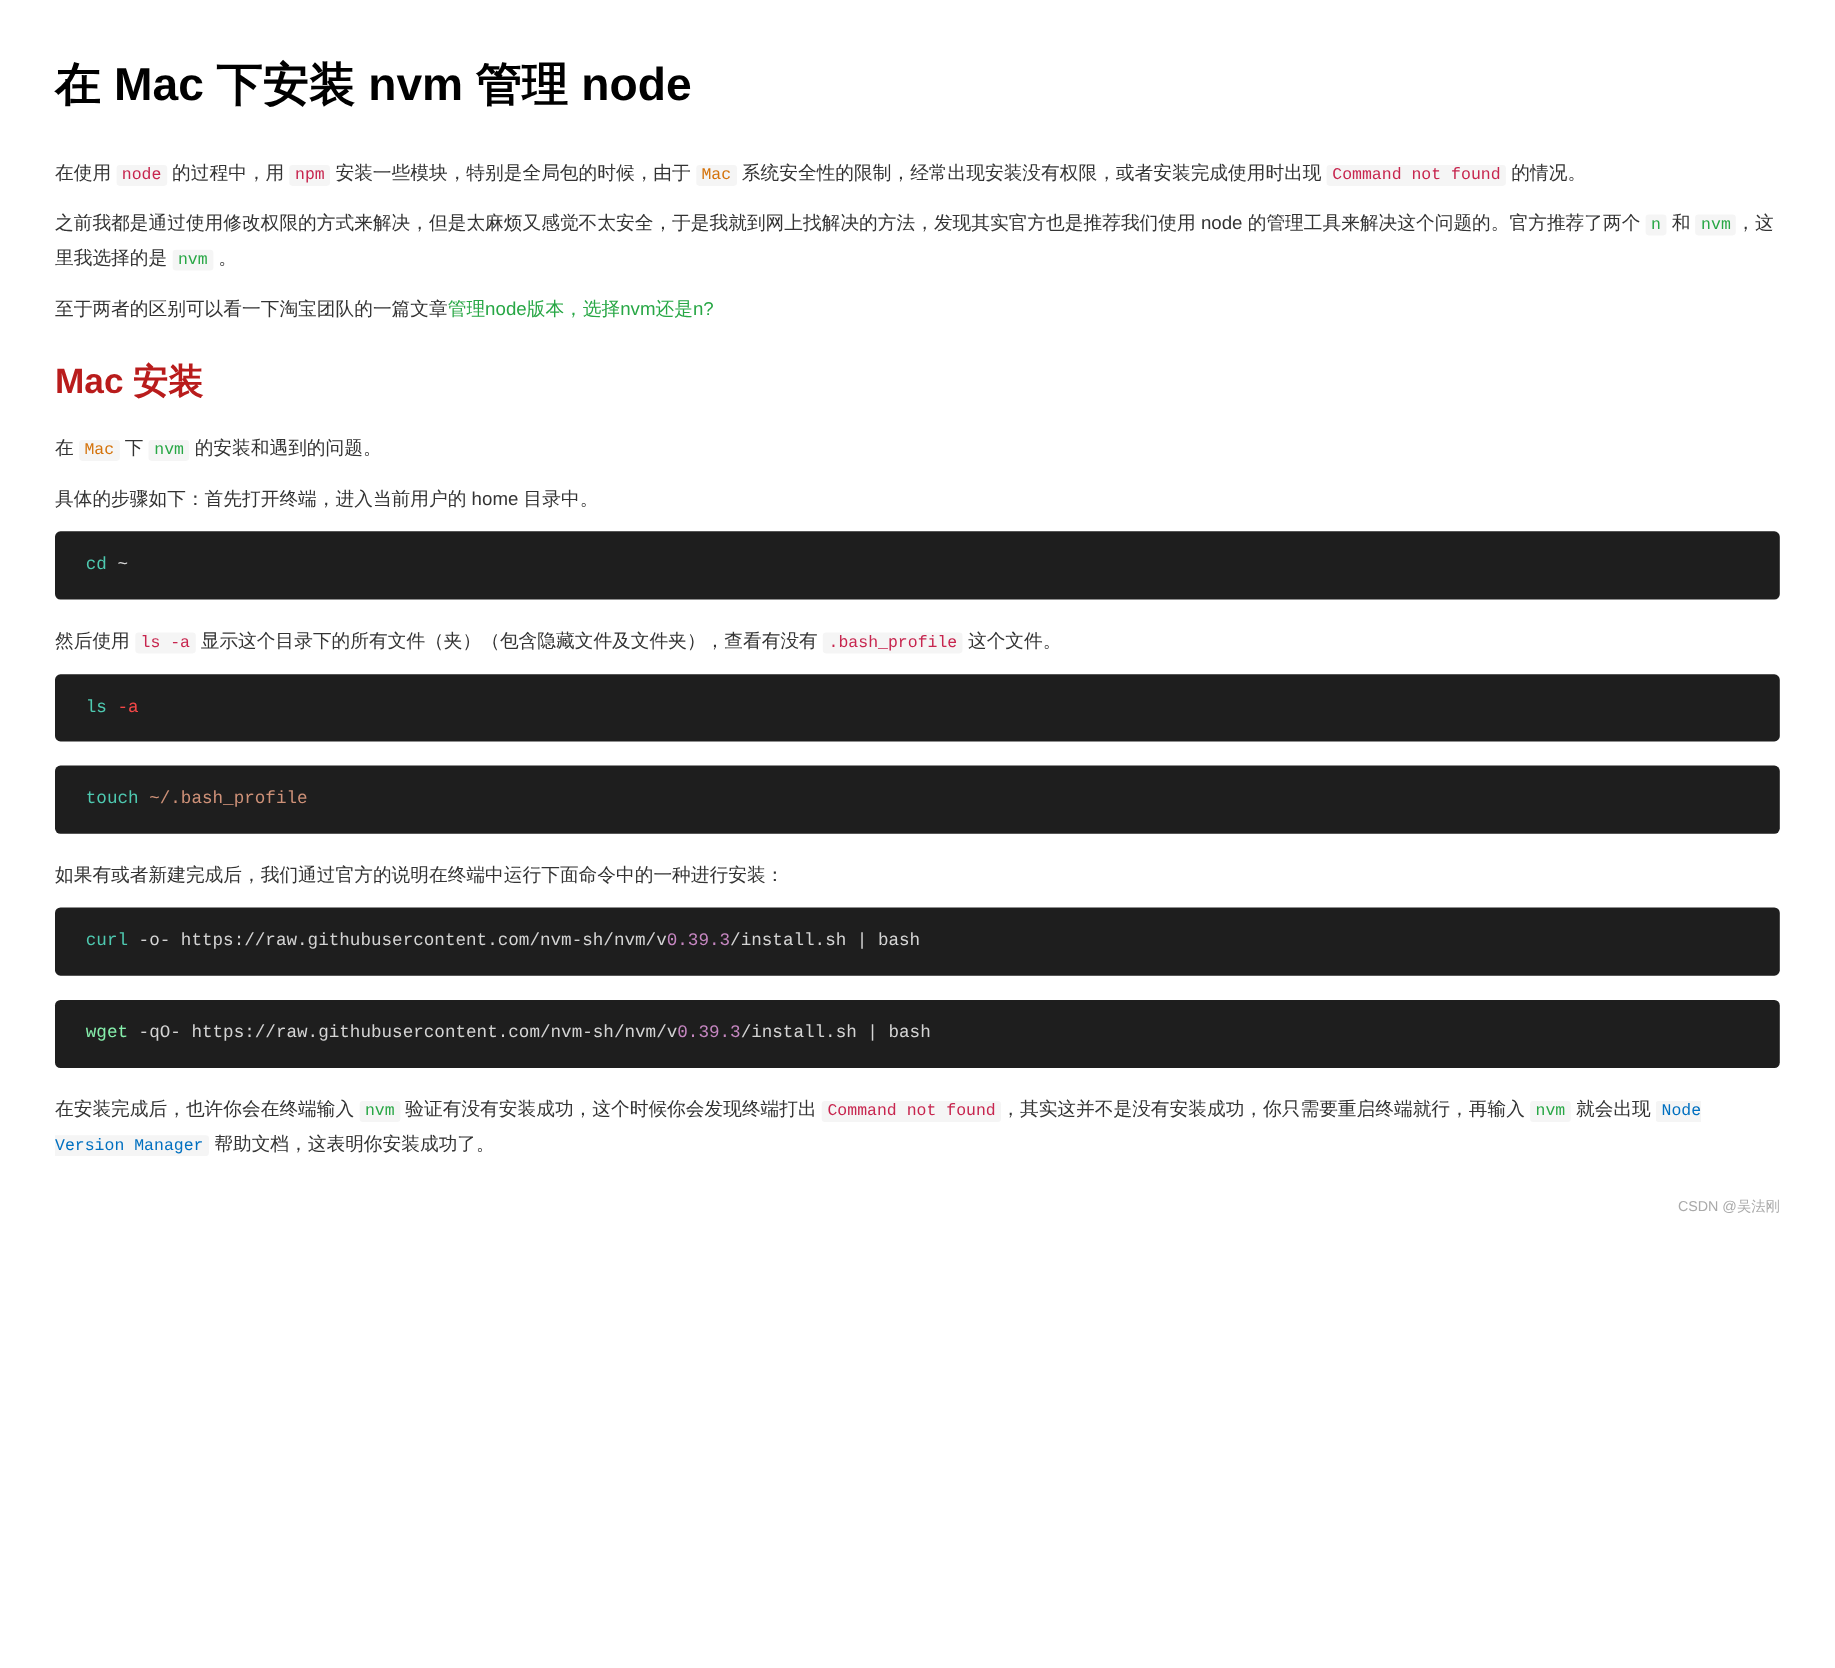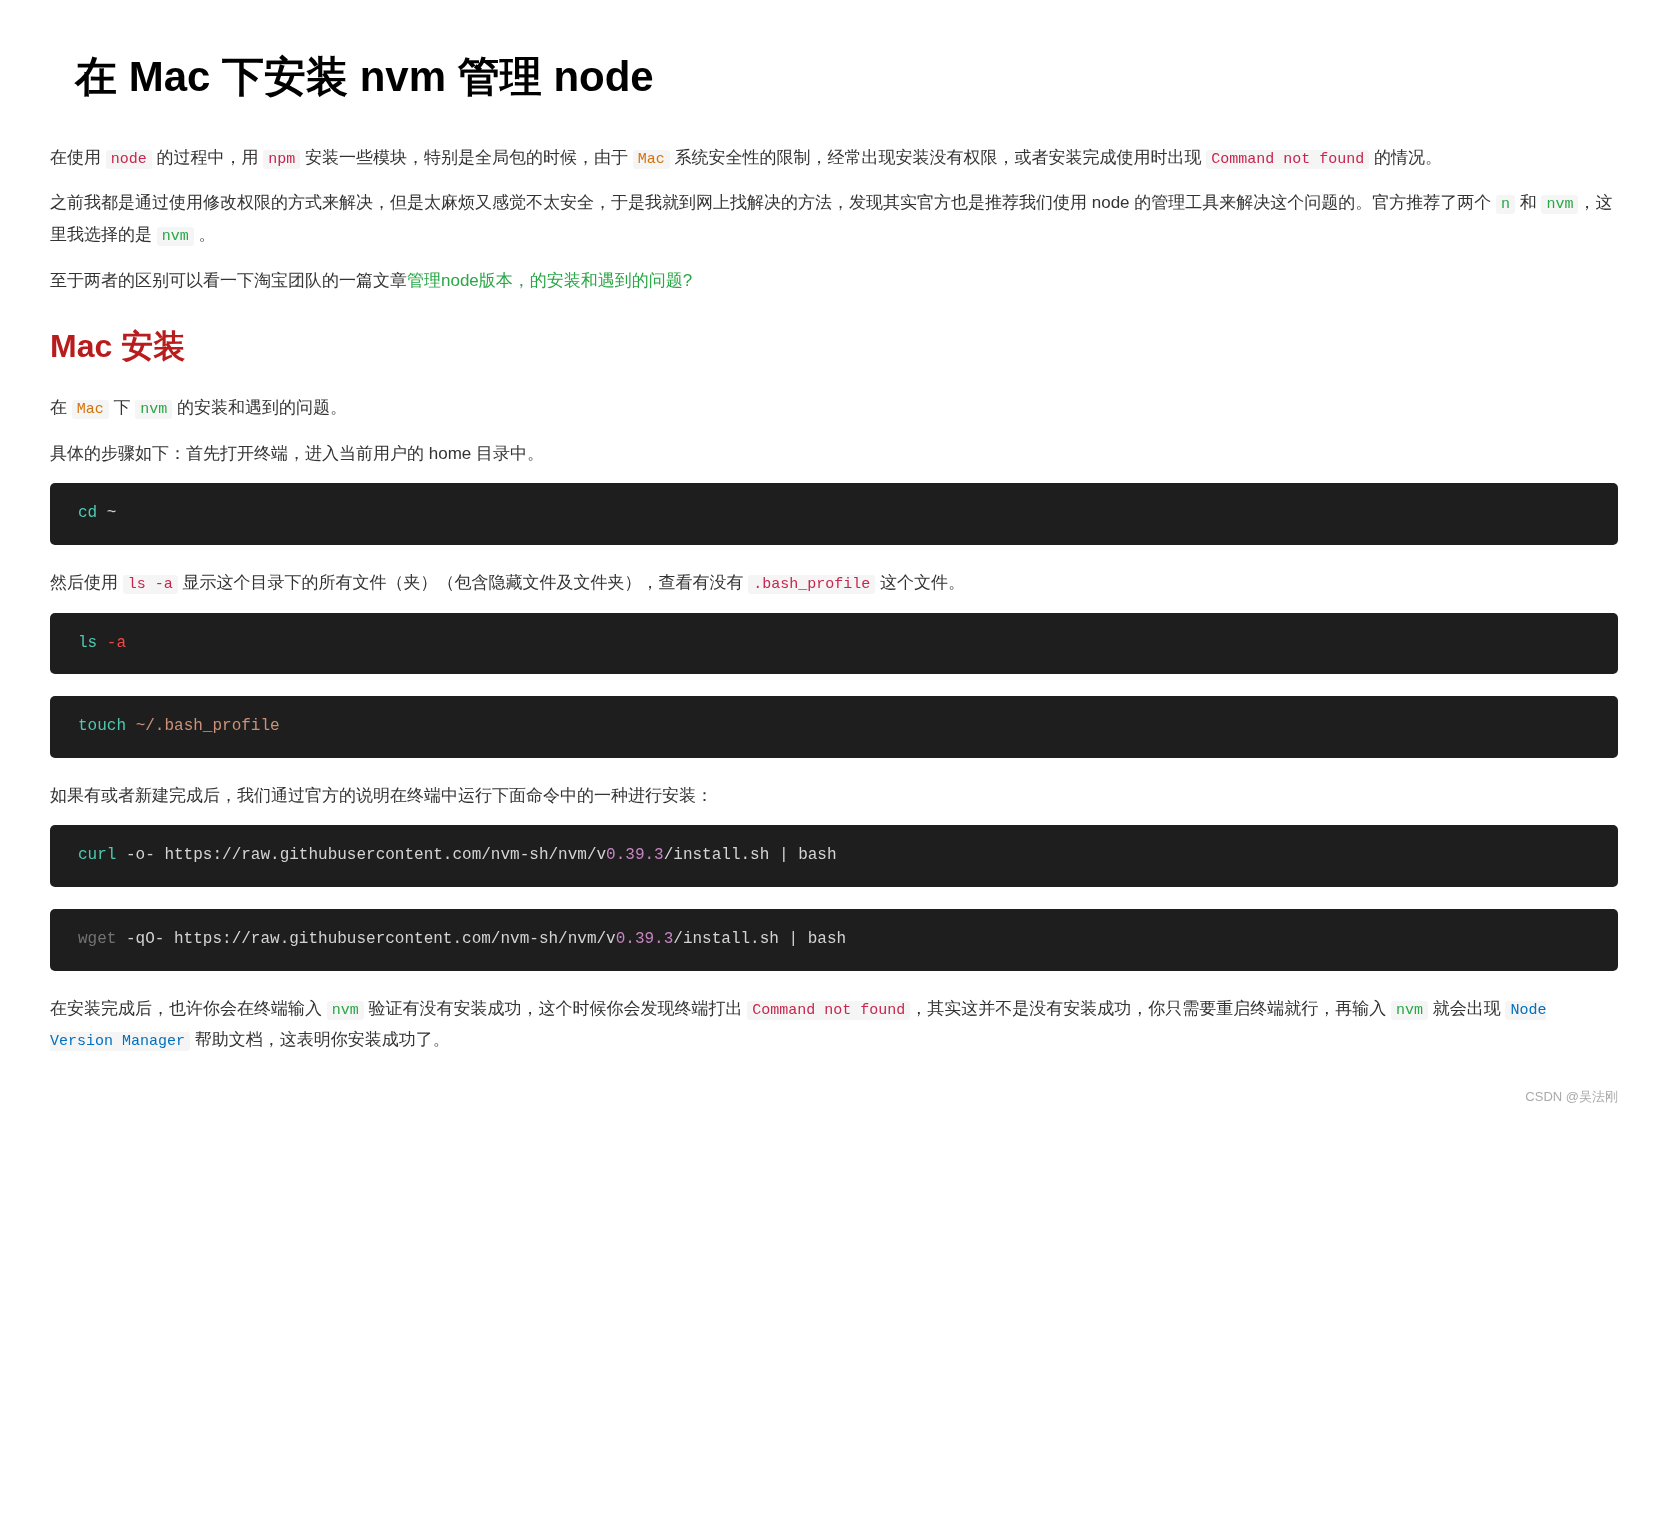--- a/index.html
+++ b/index.html
@@ -10,21 +10,20 @@
       color: #333;
       padding: 40px 50px 60px 50px;
       max-width: 1668px;
       line-height: 1.75;
     }
     h1 {
       font-size: 42px;
       font-weight: 900;
       margin-bottom: 28px;
       color: #000;
-      margin-left: 25px;
     }
     h2 {
       font-size: 32px;
       font-weight: 700;
       margin: 22px 0 18px 0;
       color: #b91c1c;
     }
     p {
       margin-bottom: 14px;
       line-height: 1.85;
@@ -79,21 +78,21 @@
 <h1>在 Mac 下安装 nvm 管理 node</h1>
 
 <div>
   <p>
     在使用 <span class="inline-code red">node</span> 的过程中，用 <span class="inline-code red">npm</span> 安装一些模块，特别是全局包的时候，由于 <span class="inline-code orange">Mac</span> 系统安全性的限制，经常出现安装没有权限，或者安装完成使用时出现 <span class="inline-code red">Command not found</span> 的情况。
   </p>
   <p>
     之前我都是通过使用修改权限的方式来解决，但是太麻烦又感觉不太安全，于是我就到网上找解决的方法，发现其实官方也是推荐我们使用 node 的管理工具来解决这个问题的。官方推荐了两个 <span class="inline-code green">n</span> 和 <span class="inline-code green">nvm</span>，这里我选择的是 <span class="inline-code green">nvm</span> 。
   </p>
   <p>
-    至于两者的区别可以看一下淘宝团队的一篇文章<a class="link-green" href="#">管理node版本，的安装和遇到的问题?</a>
+    至于两者的区别可以看一下淘宝团队的一篇文章<a class="link-green" href="#">管理node版本，选择nvm还是n?</a>
   </p>
 </div>
 
 <h2>Mac 安装</h2>
 
 <div>
   <p>
     在 <span class="inline-code orange">Mac</span> 下 <span class="inline-code green">nvm</span> 的安装和遇到的问题。
   </p>
 
@@ -117,21 +116,21 @@
     <span class="cmd-cyan">touch</span> <span style="color:#ce9178;">~/.bash_profile</span>
   </div>
 
   <p>如果有或者新建完成后，我们通过官方的说明在终端中运行下面命令中的一种进行安装：</p>
 
   <div class="code-block">
     <span style="color:#4ec9b0;text-align:right;">curl</span><span class="cmd-white"> -o- https://raw.githubusercontent.com/nvm-sh/nvm/v</span><span style="color:#c586c0;">0.39.3</span><span class="cmd-white">/install.sh | bash</span>
   </div>
 
   <div class="code-block">
-    <span style="color:#737373;">wget</span><span class="cmd-white"> -qO- https://raw.githubusercontent.com/nvm-sh/nvm/v</span><span style="color:#c586c0;">0.39.3</span><span class="cmd-white">/install.sh | bash</span>
+    <span style="color:#86efac;">wget</span><span class="cmd-white"> -qO- https://raw.githubusercontent.com/nvm-sh/nvm/v</span><span style="color:#c586c0;">0.39.3</span><span class="cmd-white">/install.sh | bash</span>
   </div>
 
   <p>
     在安装完成后，也许你会在终端输入 <span class="inline-code green">nvm</span> 验证有没有安装成功，这个时候你会发现终端打出 <span class="inline-code red">Command not found</span>，其实这并不是没有安装成功，你只需要重启终端就行，再输入 <span class="inline-code green">nvm</span> 就会出现 <span class="inline-code blue">Node Version Manager</span> 帮助文档，这表明你安装成功了。
   </p>
 </div>
 
 <div class="csdn-watermark">CSDN @吴法刚</div>
 
 </body></html>

